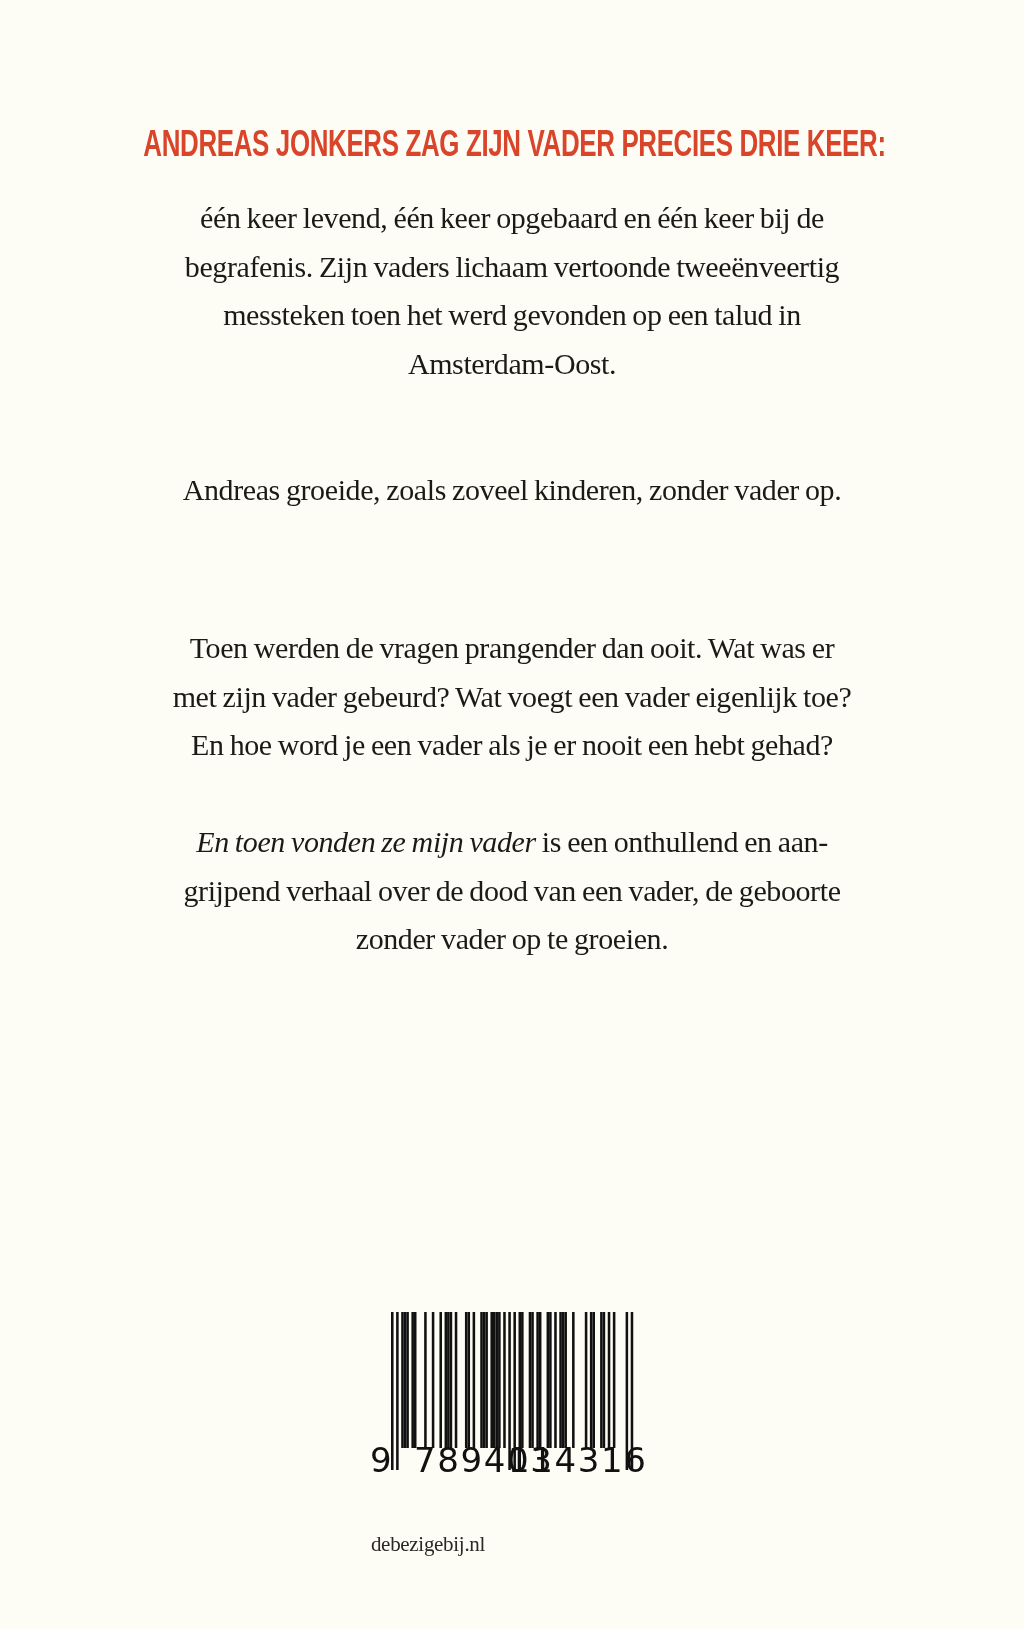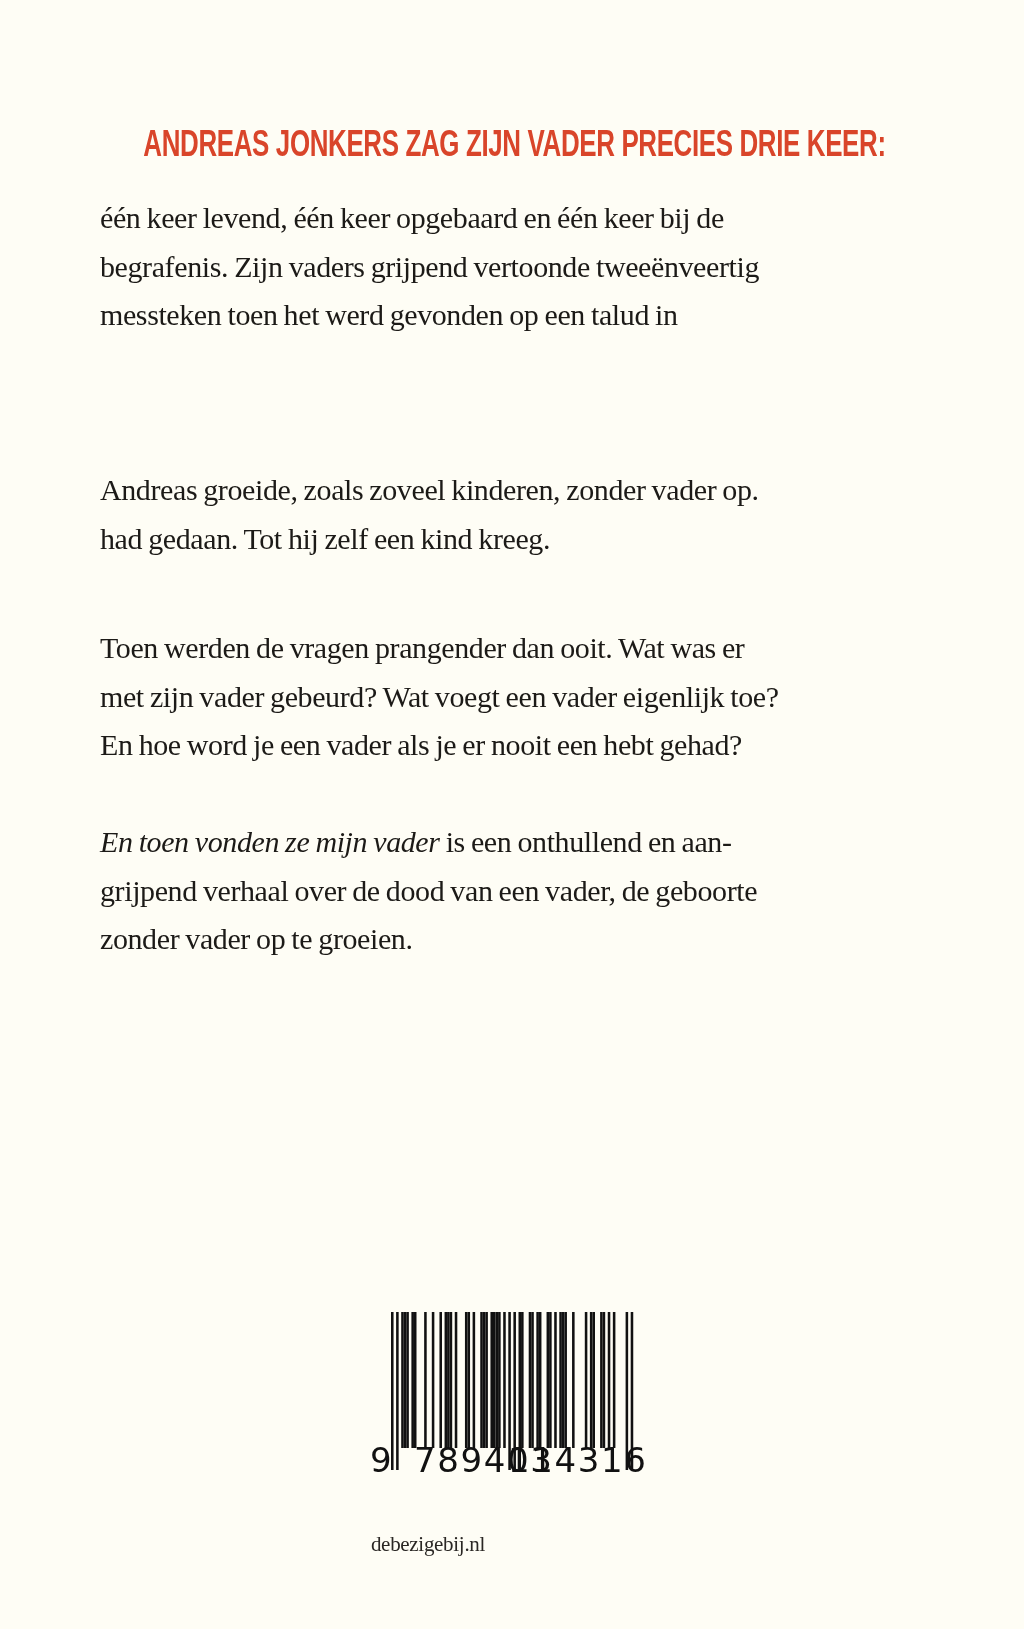--- a/index.html
+++ b/index.html
@@ -34,21 +34,21 @@
     color: #d9452a;
     letter-spacing: -0.5px;
     transform: scaleX(0.72);
     transform-origin: 512px 0;
     white-space: nowrap;
   }
   .blurb {
     position: absolute;
     left: 100px;
     width: 824px;
-    text-align: left;
+    text-align: center;
     font-size: 30px;
     line-height: 48.5px;
     letter-spacing: -0.4px;
     word-spacing: -1px;
   }
   .blurb .line {
     display: block;
     white-space: nowrap;
   }
   .p1 { top: 194px; }
@@ -95,27 +95,27 @@
 </style>
 </head>
 <body>
 
 <div class="cover">
 
   <div class="heading">ANDREAS JONKERS ZAG ZIJN VADER PRECIES DRIE KEER:</div>
 
   <div class="blurb p1">
     <span class="line">één keer levend, één keer opgebaard en één keer bij de</span>
-    <span class="line">begrafenis. Zijn vaders grijpend vertoonde tweeënveertig</span>
+    <span class="line">begrafenis. Zijn vaders lichaam vertoonde tweeënveertig</span>
     <span class="line">messteken toen het werd gevonden op een talud in</span>
+    <span class="line">Amsterdam-Oost.</span>
   </div>
 
   <div class="blurb p2">
     <span class="line">Andreas groeide, zoals zoveel kinderen, zonder vader op.</span>
-    <span class="line">had gedaan. Tot hij zelf een kind kreeg.</span>
   </div>
 
   <div class="blurb p3">
     <span class="line">Toen werden de vragen prangender dan ooit. Wat was er</span>
     <span class="line">met zijn vader gebeurd? Wat voegt een vader eigenlijk toe?</span>
     <span class="line">En hoe word je een vader als je er nooit een hebt gehad?</span>
   </div>
 
   <div class="blurb p4">
     <span class="line"><span class="title-italic">En toen vonden ze mijn vader</span><span> is een onthullend en aan-</span></span>

